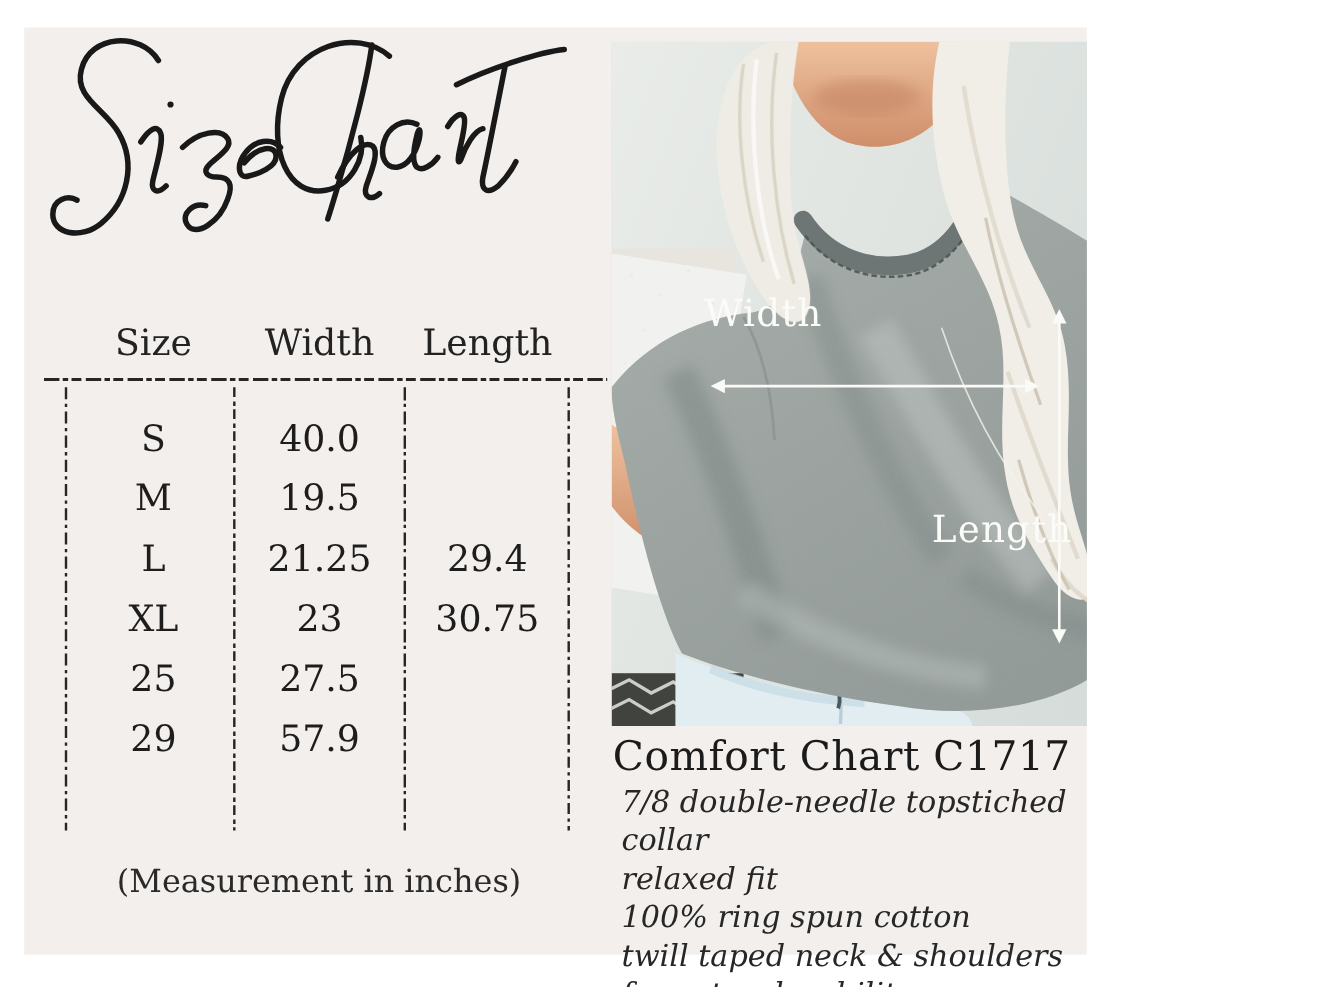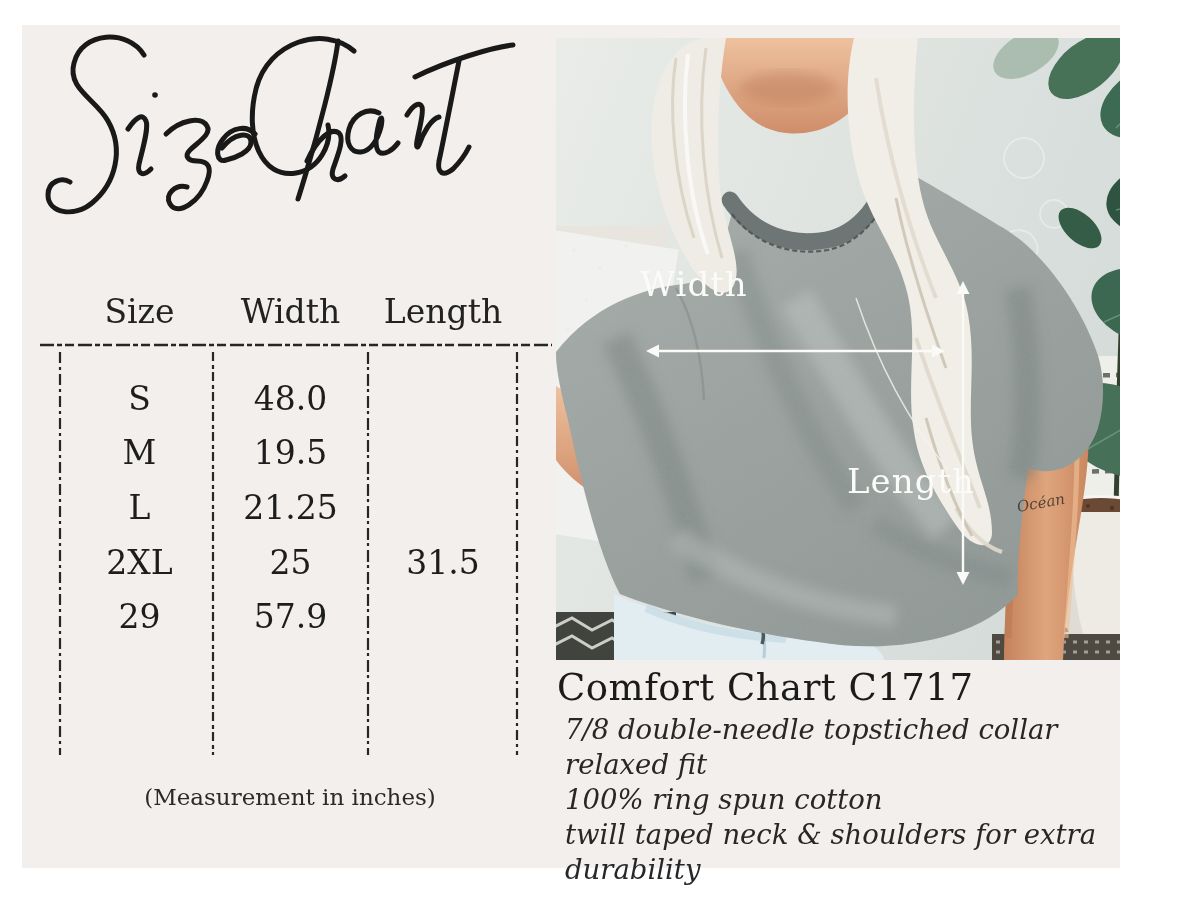--- a/index.html
+++ b/index.html
@@ -1,16 +1,16 @@
 <!DOCTYPE html>
 <html><head>
 <meta charset="utf-8">
 <style>
   html,body{margin:0;padding:0;background:#ffffff;}
-  .canvas{position:relative;width:1120px;height:897px;background:#ffffff;overflow:hidden;
+  .canvas{position:relative;width:988px;height:897px;background:#ffffff;overflow:hidden;
           font-family:"DejaVu Serif","Liberation Serif",serif;color:#1f1f1f;}
   .panel{position:absolute;left:22px;top:25px;width:1156px;height:843px;background:#f3efec;}
   .frame-seam{position:absolute;left:1186px;top:0;width:2px;height:897px;background:#efeae6;}
 
   .sr-only{position:absolute;width:1px;height:1px;overflow:hidden;clip:rect(0 0 0 0);white-space:nowrap;}
 
   .script-title{position:absolute;left:16px;top:25px;width:520px;height:212px;}
   .script-title svg{display:block;}
 
   .grid-lines{position:absolute;left:35px;top:285px;width:525px;height:480px;}
@@ -20,21 +20,21 @@
   .thead .cell{text-align:center;}
   .thead .cell:first-child{padding-left:26px;}
 
   .trows{position:absolute;left:40px;top:371px;width:478px;}
   .trow{display:grid;grid-template-columns:173px 155px 150px;height:54.6px;
         align-items:center;font-size:33px;color:#1d1d1d;}
   .trow .cell{text-align:center;}
   .trow .cell:first-child{padding-left:26px;}
 
   .measure-note{position:absolute;left:40px;top:784px;width:500px;text-align:center;
-                font-size:23px;color:#2a2a2a;}
+                font-size:29px;color:#2a2a2a;}
 
   .photo{position:absolute;left:556px;top:38px;width:614px;height:622px;background:#dfe4e2;}
   .photo svg{display:block;}
 
   .product-name{position:absolute;left:557px;top:666px;font-size:37px;color:#1b1b1b;
                 letter-spacing:0.5px;}
   .features{position:absolute;left:565px;top:712px;font-style:italic;font-size:27.5px;
             line-height:35px;color:#272727;}
 </style>
 </head>
@@ -85,34 +85,39 @@
 
   <div class="thead">
     <div class="cell">Size</div>
     <div class="cell">Width</div>
     <div class="cell">Length</div>
   </div>
 
   <div class="trows">
     <div class="trow">
       <div class="cell">S</div>
-      <div class="cell">48.0</div>
+      <div class="cell">40.0</div>
     </div>
     <div class="trow">
       <div class="cell">M</div>
       <div class="cell">19.5</div>
     </div>
     <div class="trow">
       <div class="cell">L</div>
       <div class="cell">21.25</div>
-    </div>
-    <div class="trow">
-      <div class="cell">2XL</div>
+      <div class="cell">29.4</div>
+    </div>
+    <div class="trow">
+      <div class="cell">XL</div>
+      <div class="cell">23</div>
+      <div class="cell">30.75</div>
+    </div>
+    <div class="trow">
       <div class="cell">25</div>
-      <div class="cell">31.5</div>
+      <div class="cell">27.5</div>
     </div>
     <div class="trow">
       <div class="cell">29</div>
       <div class="cell">57.9</div>
     </div>
   </div>
 
   <div class="measure-note">(Measurement in inches)</div>
 
   <div class="photo">

